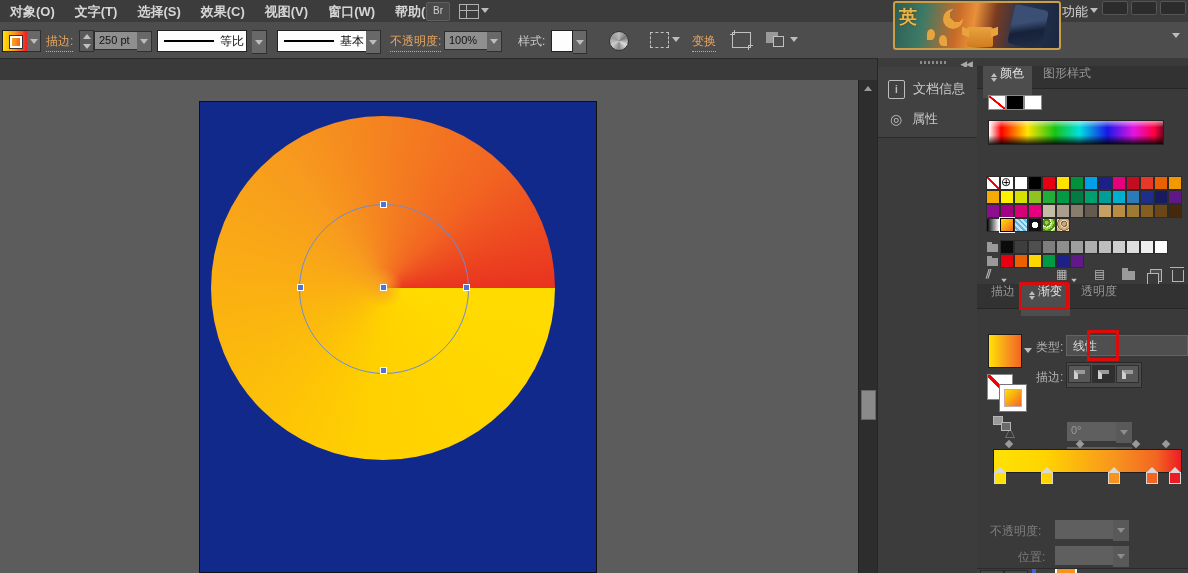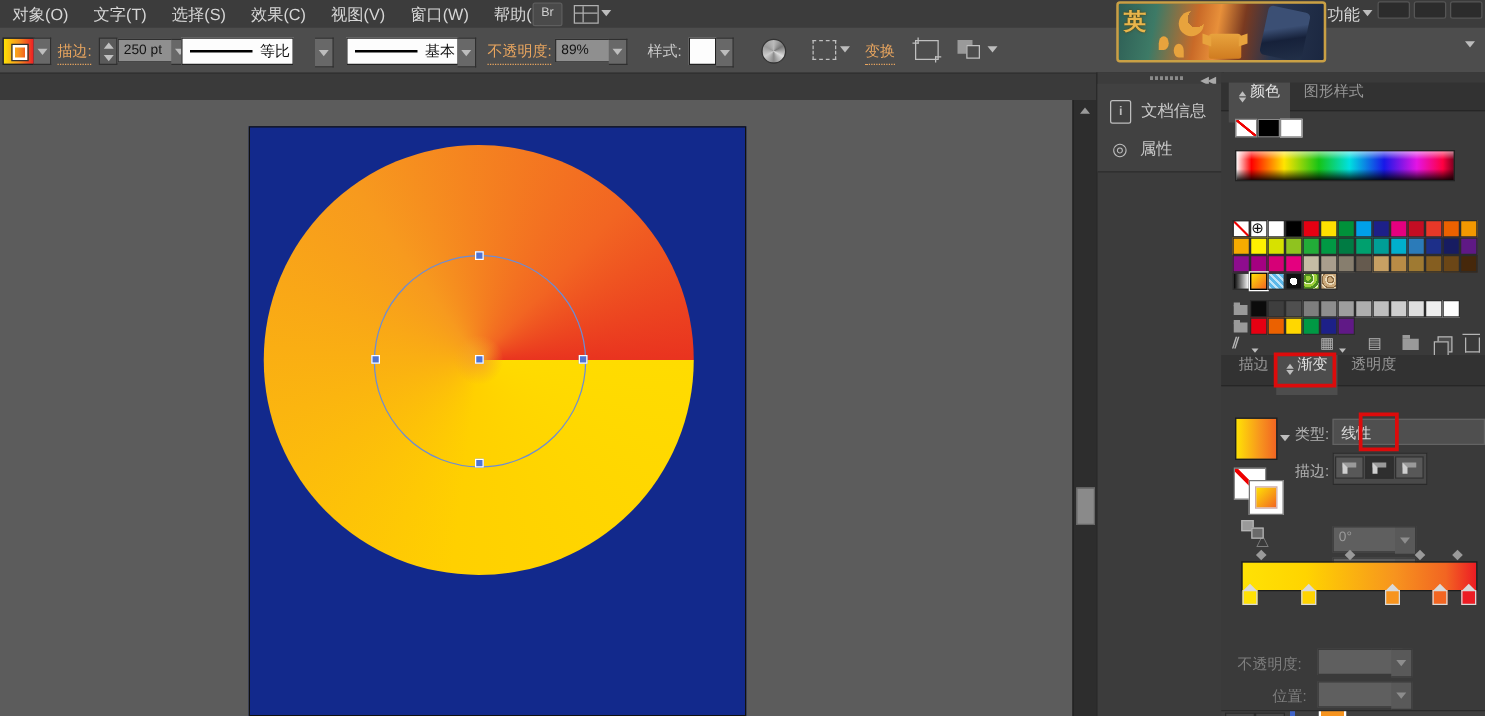--- a/index.html
+++ b/index.html
@@ -2,21 +2,21 @@
 <html><head>
 <meta charset="utf-8">
 <style>
   html,body{margin:0;padding:0;background:#222;}
   #app{position:relative;width:1188px;height:573px;overflow:hidden;
        font-family:"Liberation Sans","DejaVu Sans",sans-serif;background:#3a3a3a;
        -webkit-font-smoothing:antialiased;}
   .abs{position:absolute;}
   
   .menubar{left:0;top:0;width:1188px;height:22px;background:#3c3c3c;border-bottom:1px solid #2e2e2e;}
-  .menu-item{display:inline-block;color:#d6d6d6;font-size:13px;padding:3px 10px 2px 10px;cursor:default;}
+  .menu-item{display:inline-block;color:#d6d6d6;font-size:13px;padding:3px 10px 2px 10px;cursor:default;font-weight:bold;}
   .br-btn{left:426px;top:2px;width:22px;height:17px;background:#4a4a4a;border:1px solid #5e5e5e;border-radius:2px;
           color:#cfcfcf;font-size:10px;text-align:center;line-height:16px;}
   .ws-icon{left:459px;top:4px;width:18px;height:13px;border:1px solid #b0b0b0;background:#3c3c3c;}
   .ws-icon i{position:absolute;left:6px;top:0;width:1px;height:100%;background:#b0b0b0;}
   .ws-icon b{position:absolute;left:0;top:5px;width:100%;height:1px;background:#b0b0b0;}
   .caret{width:0;height:0;border-left:4px solid transparent;border-right:4px solid transparent;border-top:5px solid #bdbdbd;}
   .controlbar{left:0;top:22px;width:1188px;height:36px;background:#4d4d4d;border-bottom:1px solid #2a2a2a;}
   .lnk{color:#e8a55f;font-size:12px;border-bottom:1px dotted #e8a55f;padding-bottom:1px;}
   .gray-field{background:#8f8f8f;border:1px solid #2f2f2f;color:#141414;font-size:11px;line-height:17px;padding:0 4px;}
   .dd-btn{background:#686868;border:1px solid #2f2f2f;border-left:none;display:flex;align-items:center;justify-content:center;}
@@ -153,38 +153,38 @@
     <span class="abs lnk" style="left:46px;top:11px;">描边:</span>
     <div class="abs stepper" style="left:79px;top:8px;">
         <span class="tri-up"></span>
         <span class="tri-dn"></span>
       </div>
     <div class="abs gray-field" style="left:94px;top:9px;width:42px;height:17px;">250 pt</div>
     <div class="abs dd-btn" style="left:137px;top:9px;width:14px;height:19px;">
         <span class="caret"></span>
       </div>
 
-    <div class="abs white-field" style="left:145px;top:8px;width:88px;height:20px;">
+    <div class="abs white-field" style="left:157px;top:8px;width:88px;height:20px;">
       <span class="line" style="width:50px;margin-left:6px;"></span>
       <span style="margin-left:6px;">等比</span>
     </div>
     <div class="abs dd-btn" style="left:252px;top:8px;width:14px;height:22px;">
         <span class="caret"></span>
       </div>
 
     <div class="abs white-field" style="left:277px;top:8px;width:88px;height:20px;">
       <span class="line" style="width:50px;margin-left:6px;"></span>
       <span style="margin-left:6px;">基本</span>
     </div>
     <div class="abs dd-btn" style="left:366px;top:8px;width:14px;height:22px;">
         <span class="caret"></span>
       </div>
 
     <span class="abs lnk" style="left:390px;top:11px;">不透明度:</span>
-    <div class="abs gray-field" style="left:444px;top:9px;width:42px;height:17px;">89%</div>
+    <div class="abs gray-field" style="left:444px;top:9px;width:42px;height:17px;">100%</div>
     <div class="abs dd-btn" style="left:487px;top:9px;width:14px;height:19px;">
         <span class="caret"></span>
       </div>
 
     <span class="abs rlabel" style="left:518px;top:11px;color:#c9c9c9;">样式:</span>
     <div class="abs" style="left:551px;top:8px;width:20px;height:20px;background:#fdfdfd;border:1px solid #222;"></div>
     <div class="abs dd-btn" style="left:573px;top:8px;width:13px;height:22px;">
         <span class="caret"></span>
       </div>
 

